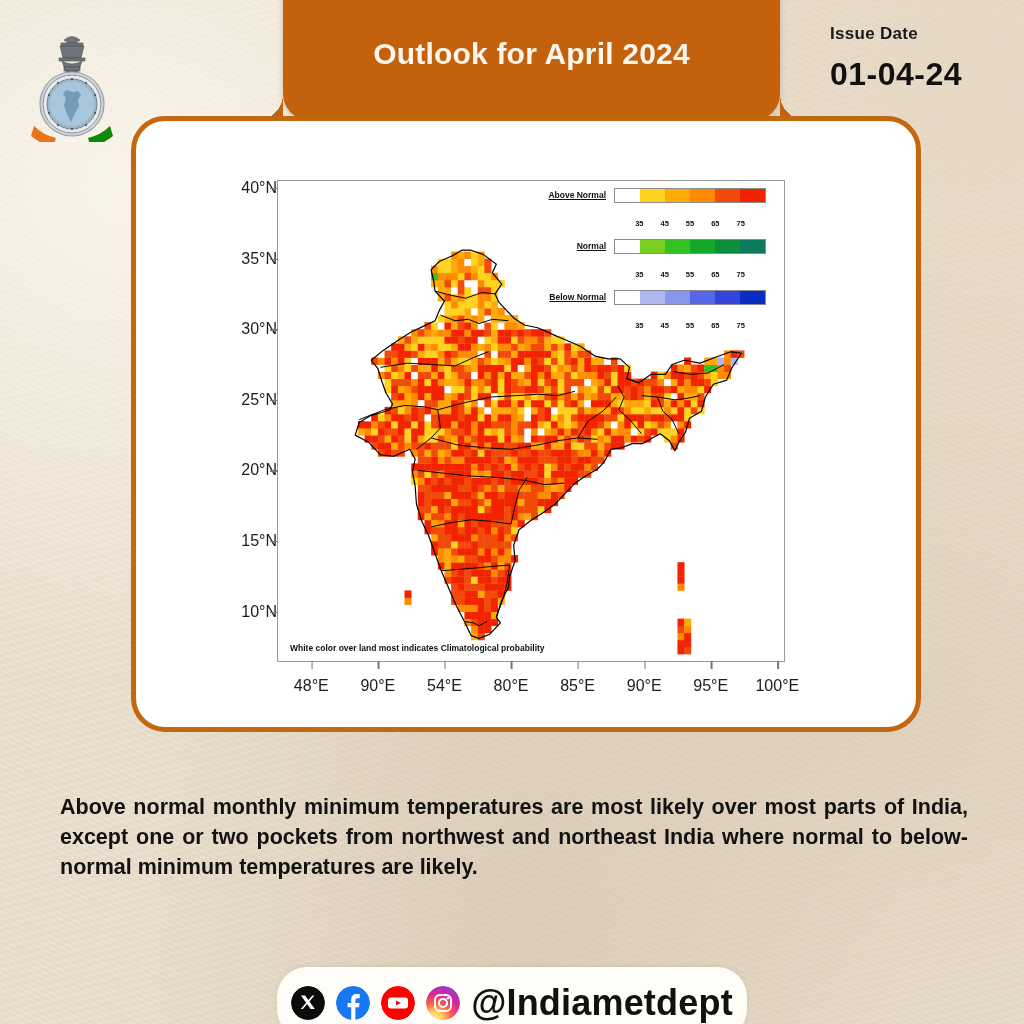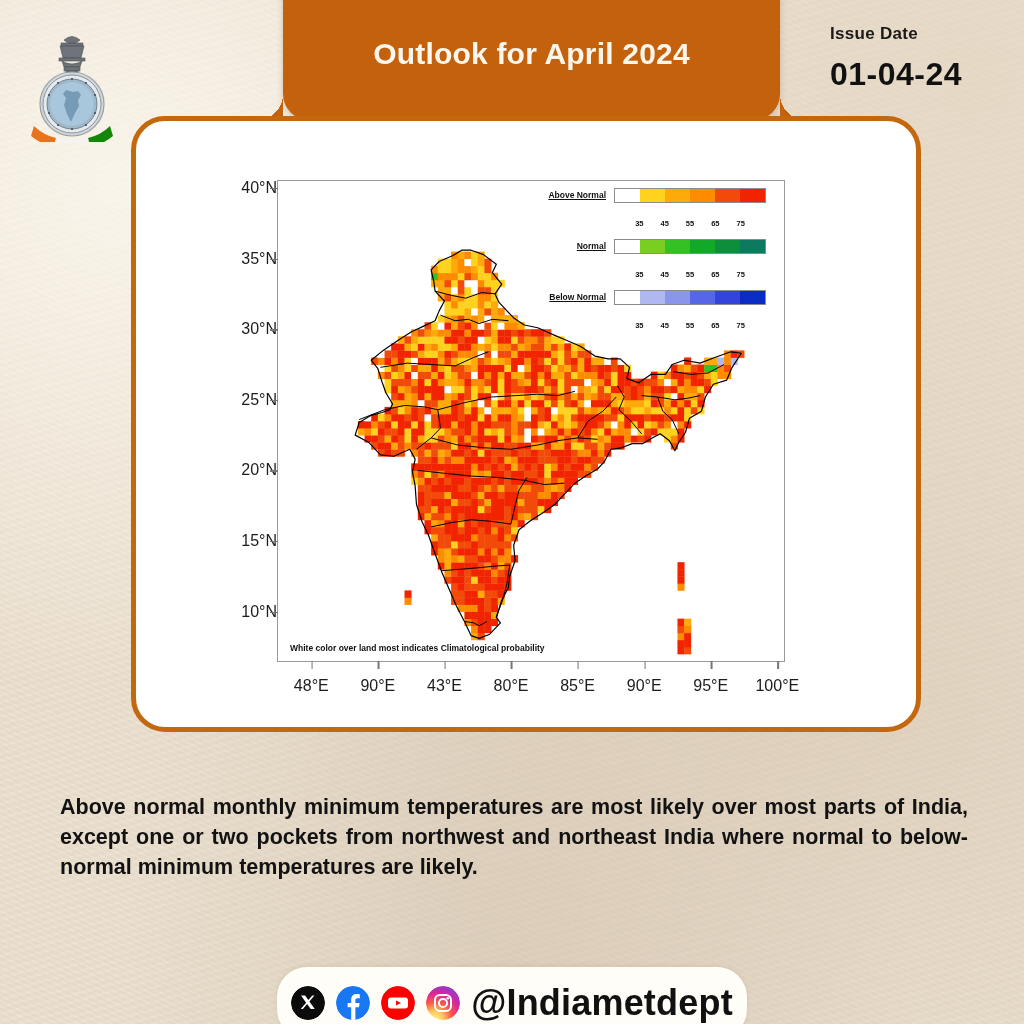--- a/index.html
+++ b/index.html
@@ -1521,21 +1521,21 @@
     <div id="map-note">White color over land most indicates Climatological probability</div>
   <div class="ytick" style="top: 1.47059%;">40°N</div>
       <div class="ytick" style="top: 16.1765%;">35°N</div>
       <div class="ytick" style="top: 30.8824%;">30°N</div>
       <div class="ytick" style="top: 45.5882%;">25°N</div>
       <div class="ytick" style="top: 60.2941%;">20°N</div>
       <div class="ytick" style="top: 75%;">15°N</div>
       <div class="ytick" style="top: 89.7059%;">10°N</div>
       <div class="xtick" style="left: 6.57895%;">48°E</div>
       <div class="xtick" style="left: 19.7368%;">90°E</div>
-      <div class="xtick" style="left: 32.8947%;">43°E</div>
+      <div class="xtick" style="left: 32.8947%;">54°E</div>
       <div class="xtick" style="left: 46.0526%;">80°E</div>
       <div class="xtick" style="left: 59.2105%;">85°E</div>
       <div class="xtick" style="left: 72.3684%;">90°E</div>
       <div class="xtick" style="left: 85.5263%;">95°E</div>
       <div class="xtick" style="left: 98.6842%;">100°E</div>
     </div>
 </div>
 
 <div class="layer" id="caption">Above normal monthly minimum temperatures are most likely over most parts of India, except one or two pockets from northwest and northeast India where normal to below-normal minimum temperatures are likely.</div>
 

